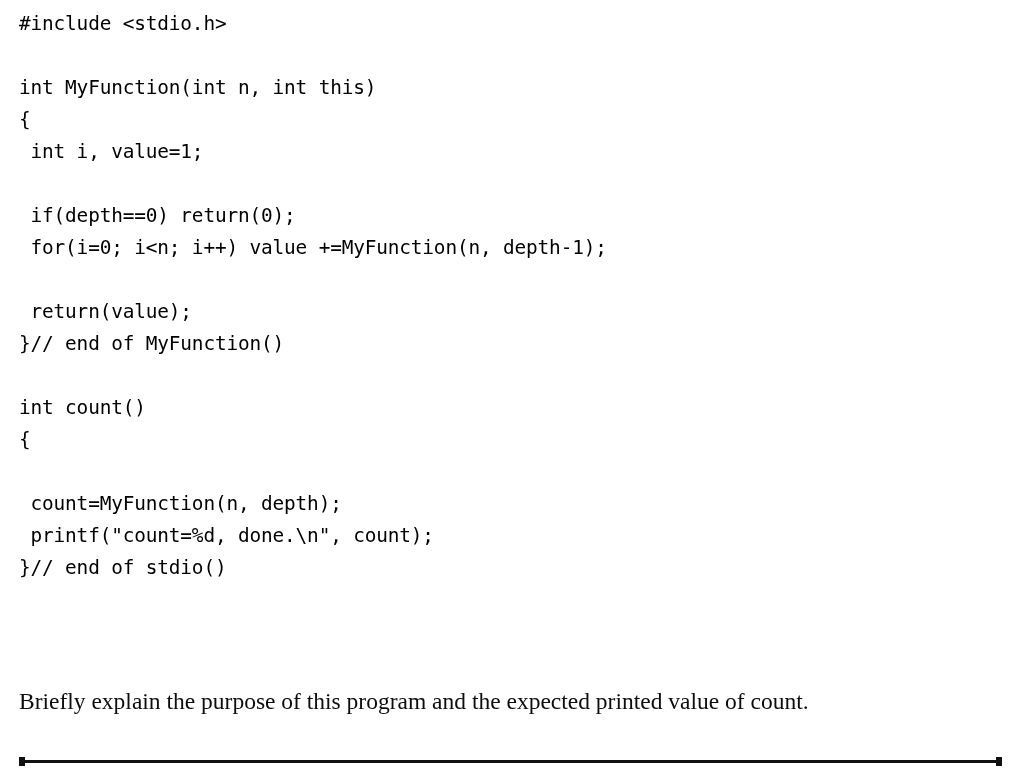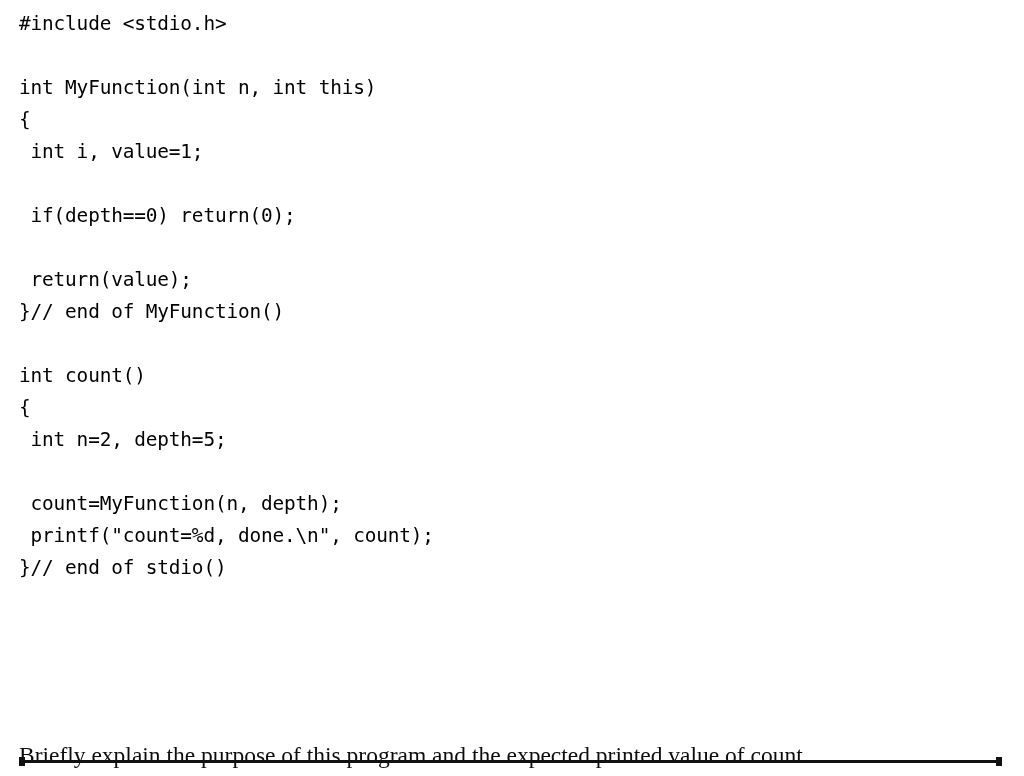--- a/index.html
+++ b/index.html
@@ -45,21 +45,21 @@
   }
 
   .code-line.blank {
     height: 32px;
   }
 
   
   #question-text {
     position: absolute;
     left: 19px;
-    top: 740px;
+    top: 686px;
     width: 980px;
     font-family: "Liberation Serif", "DejaVu Serif", serif;
     font-size: 23.5px;
     line-height: 30px;
     color: #0d0d0d;
     white-space: nowrap;
   }
 
   
   #bottom-rule {
@@ -93,27 +93,27 @@
 <div id="page">
 
   <div id="code-listing">
       <div class="code-line">#include &lt;stdio.h&gt;</div>
       <div class="code-line blank">&nbsp;</div>
       <div class="code-line">int MyFunction(int n, int this)</div>
       <div class="code-line">{</div>
       <div class="code-line"> int i, value=1;</div>
       <div class="code-line blank">&nbsp;</div>
       <div class="code-line"> if(depth==0) return(0);</div>
+      <div class="code-line"> for(i=0; i&lt;n; i++) value +=MyFunction(n, depth-1);</div>
       <div class="code-line blank">&nbsp;</div>
       <div class="code-line"> return(value);</div>
       <div class="code-line">}// end of MyFunction()</div>
       <div class="code-line blank">&nbsp;</div>
       <div class="code-line">int count()</div>
       <div class="code-line">{</div>
-      <div class="code-line"> int n=2, depth=5;</div>
       <div class="code-line blank">&nbsp;</div>
       <div class="code-line"> count=MyFunction(n, depth);</div>
       <div class="code-line"> printf("count=%d, done.\n", count);</div>
       <div class="code-line">}// end of stdio()</div>
     </div>
 
   <div id="question-text">Briefly explain the purpose of this program and the expected printed value of count.</div>
 
   <div id="bottom-rule">
     <div class="rule-tick left"></div>

